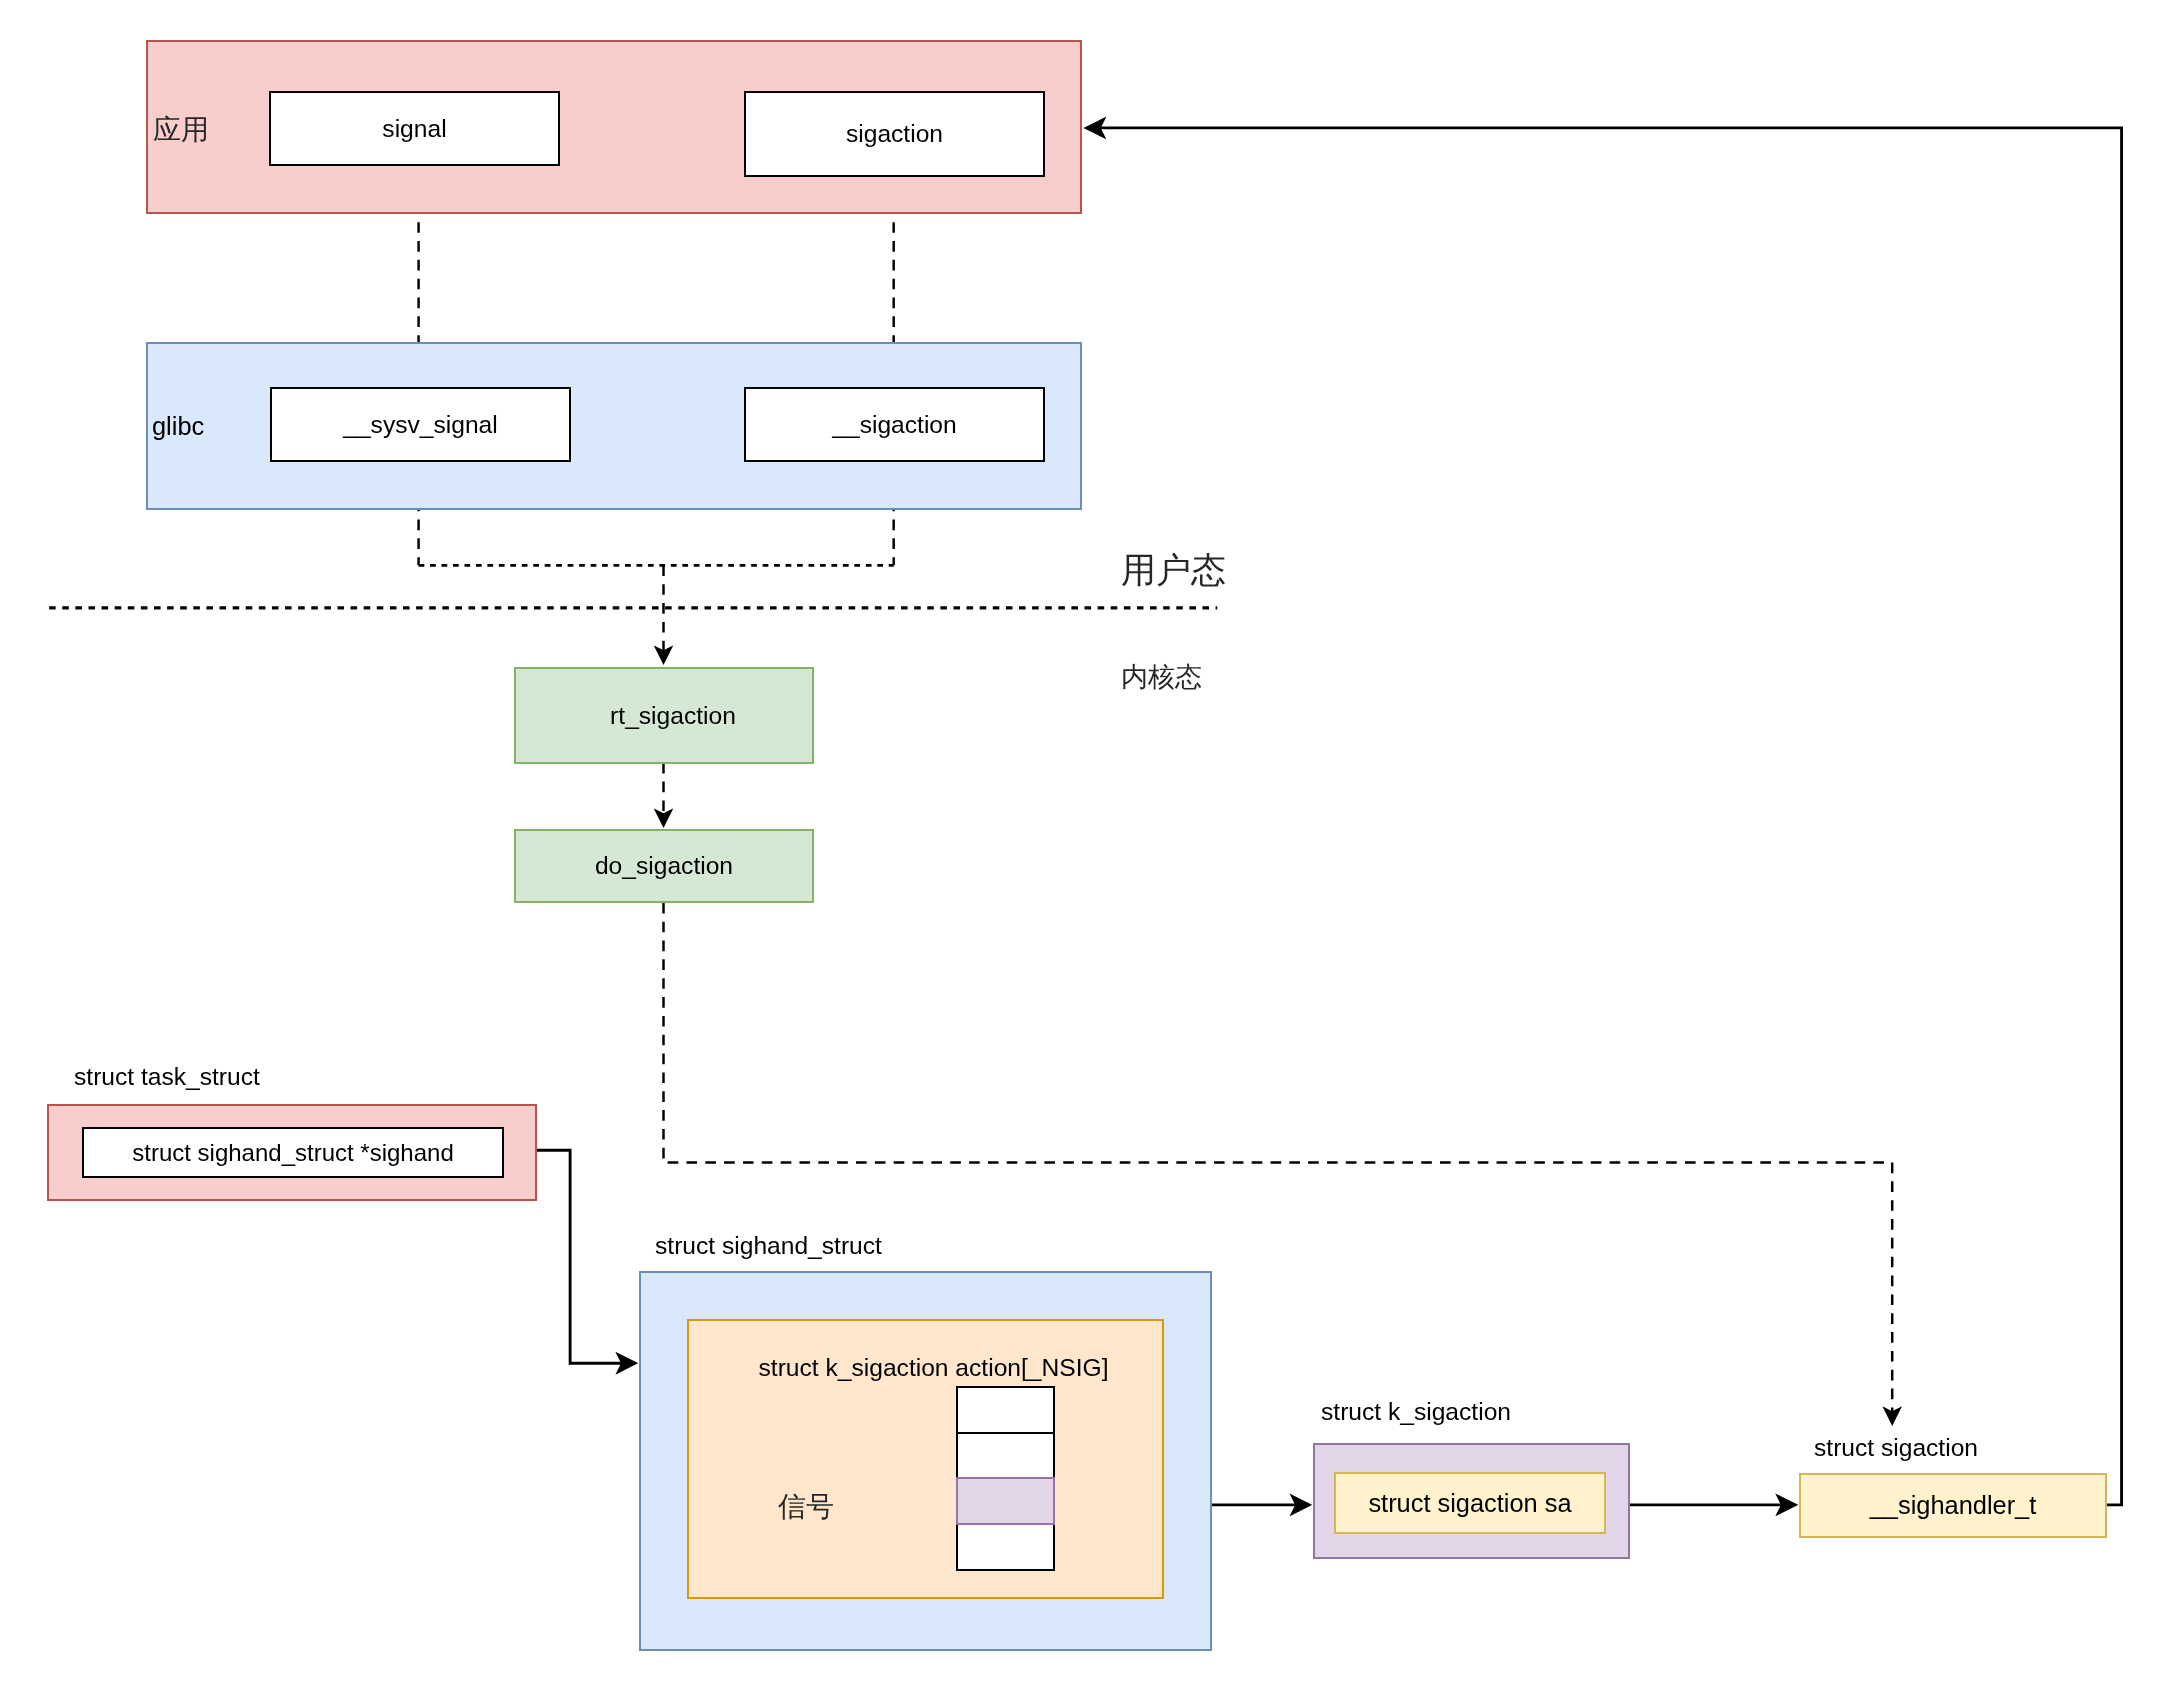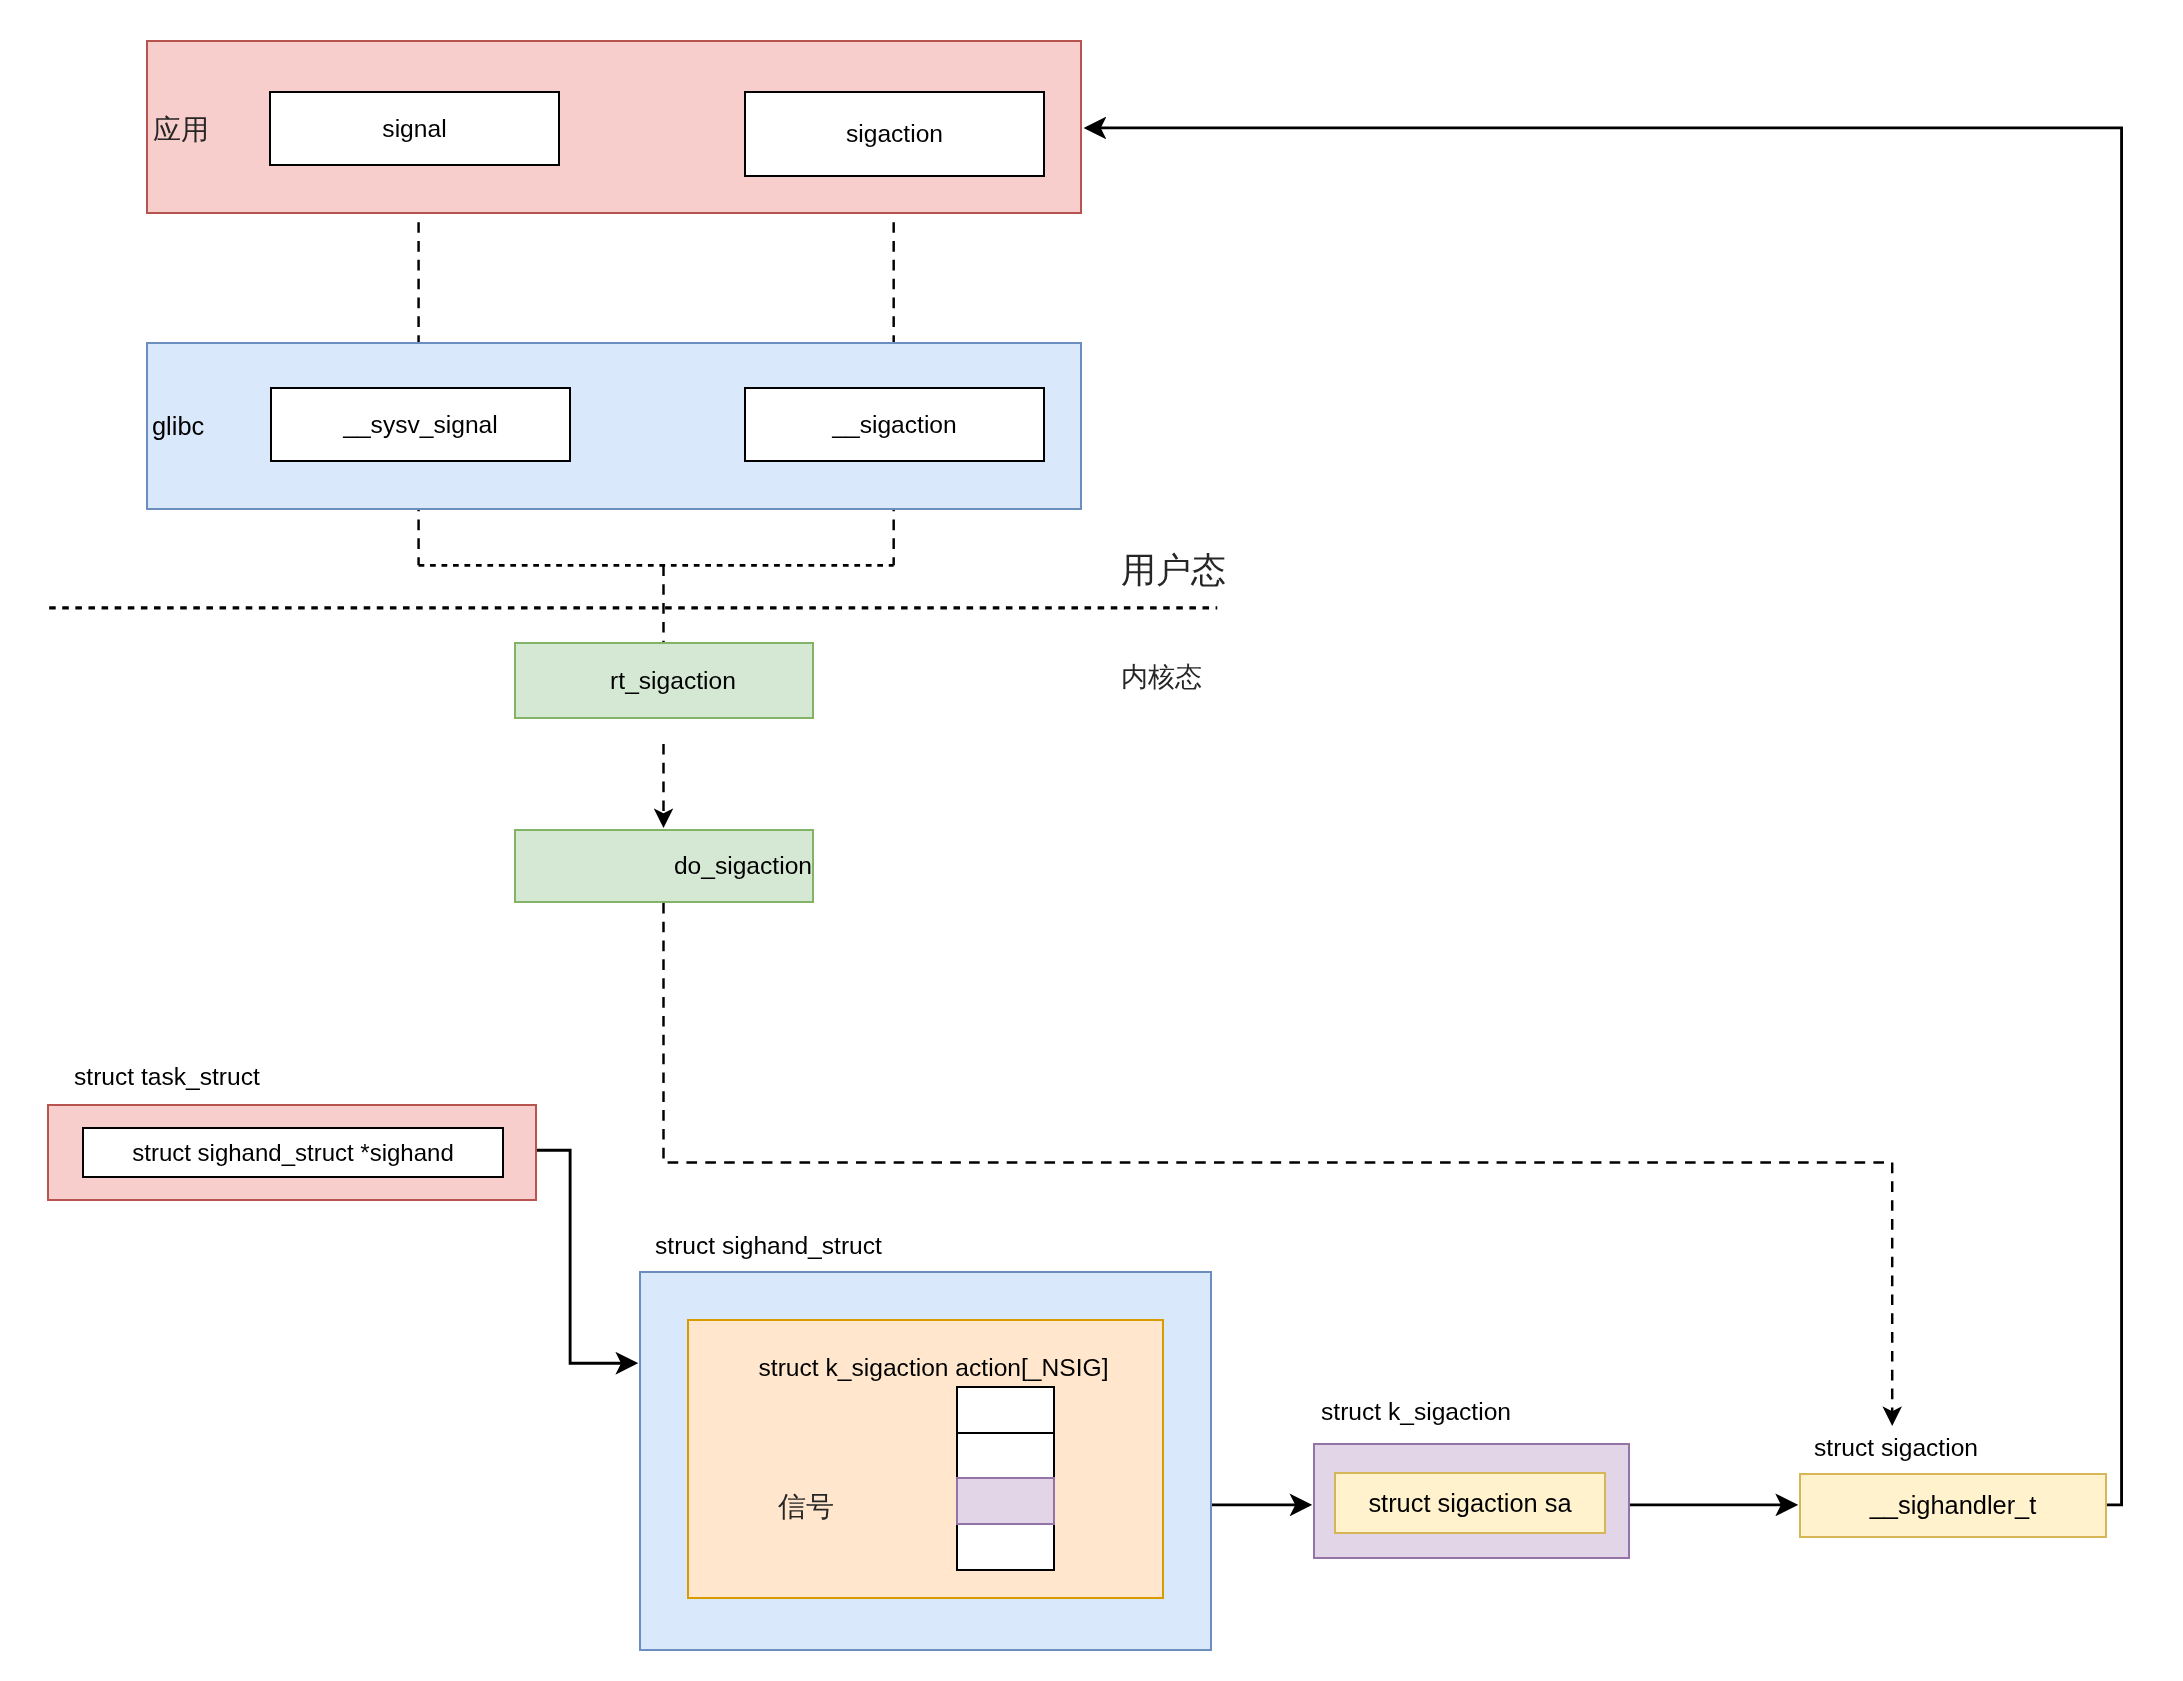--- a/index.html
+++ b/index.html
@@ -23,22 +23,22 @@
   .glibc-sigaction-box{left:744px;top:387px;width:301px;height:75px;}
 
   .app-label  {left:153px;top:111px;font-size:28px;color:#262626;}
   .glibc-label{left:152px;top:412px;font-size:25.4px;}
 
   .usermode-label  {left:1121px;top:547px;font-size:35px;color:#262626;}
   .kernelmode-label{left:1121px;top:659px;font-size:27px;color:#262626;}
 
   
   .gbox{background:#d5e8d4;border:2px solid #82b366;font-size:24.6px;}
-  .rt-box{left:514px;top:642px;width:300px;height:77px;padding-left:18px;}
-  .do-box{left:514px;top:829px;width:300px;height:74px;justify-content:flex-end;}
+  .rt-box{left:514px;top:667px;width:300px;height:97px;padding-left:18px;}
+  .do-box{left:514px;top:829px;width:300px;height:74px;}
 
   
   .task-title{left:59px;top:1063px;font-size:24.6px;margin-left:15px;}
   .task-box  {left:47px;top:1104px;width:490px;height:97px;background:#f8cecc;border:2.5px solid #b85450;}
   .task-field{left:82px;top:1127px;width:422px;height:51px;font-size:24px;}
 
   
   .sighand-title{left:655px;top:1232px;font-size:24.6px;}
   .sighand-box  {left:639px;top:1271px;width:573px;height:380px;background:#dae8fc;border:2px solid #6c8ebf;}
   .orange-box   {left:687px;top:1319px;width:477px;height:280px;background:#ffe6cc;border:2.5px solid #d79b00;}

